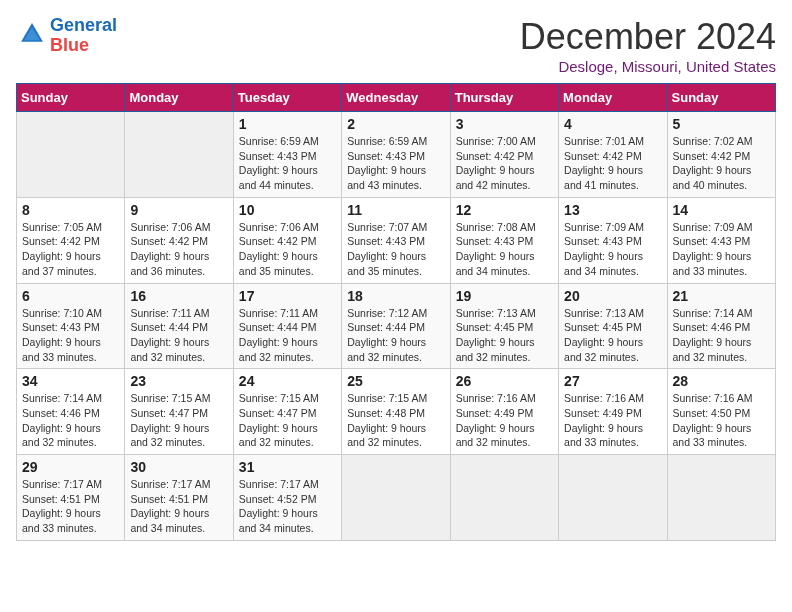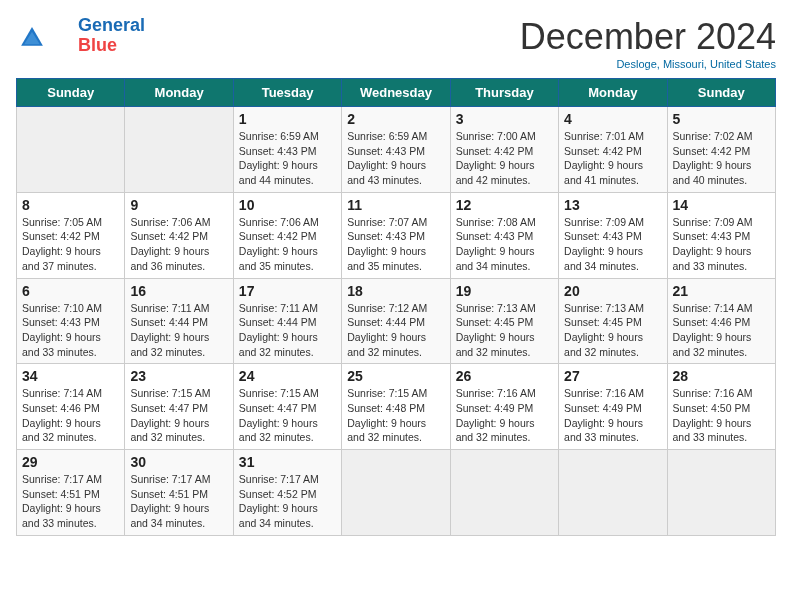--- a/index.html
+++ b/index.html
@@ -11,22 +11,21 @@
       padding: 16px;
     }
     .header-area {
       display: flex;
       justify-content: space-between;
       align-items: flex-start;
       margin-bottom: 8px;
     }
     .logo {
       display: flex;
-      align-items: flex-end;
-      gap: 28px;
+      align-items: center;
     }
     .logo-text {
       font-size: 18px;
       font-weight: bold;
       color: #333;
       line-height: 1.1;
     }
     .logo-text span {
       color: #1a6bb5;
     }
@@ -37,33 +36,33 @@
     }
     .title-area {
       text-align: right;
     }
     .calendar-title {
       font-size: 36px;
       font-weight: normal;
       color: #333;
     }
     .calendar-subtitle {
-      font-size: 11px;
-      color: #0369a1;
+      font-size: 15px;
+      color: #701a75;
     }
     table {
       width: 100%;
       border-collapse: collapse;
       font-size: 11px;
     }
     thead tr th {
-      background-color: #0f766e;
+      background-color: #be185d;
       color: #fff;
       padding: 6px 4px;
-      text-align: center;
+      text-align: left;
       font-size: 13px;
       font-weight: bold;
       border: 1px solid #1a5fa0;
     }
     tbody tr td {
       border: 1px solid #ccc;
       vertical-align: top;
       padding: 4px 5px;
       width: 108px;
       min-height: 80px;

